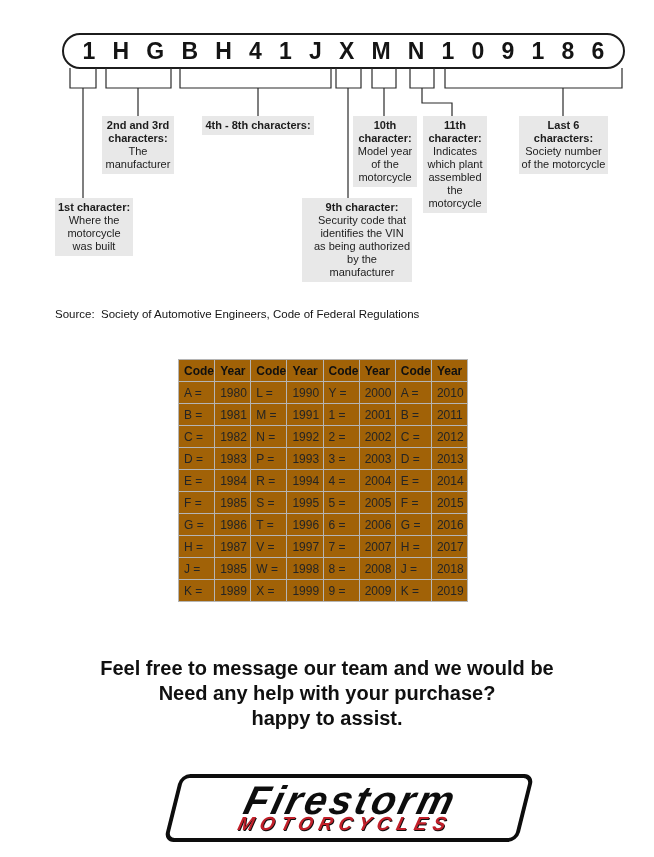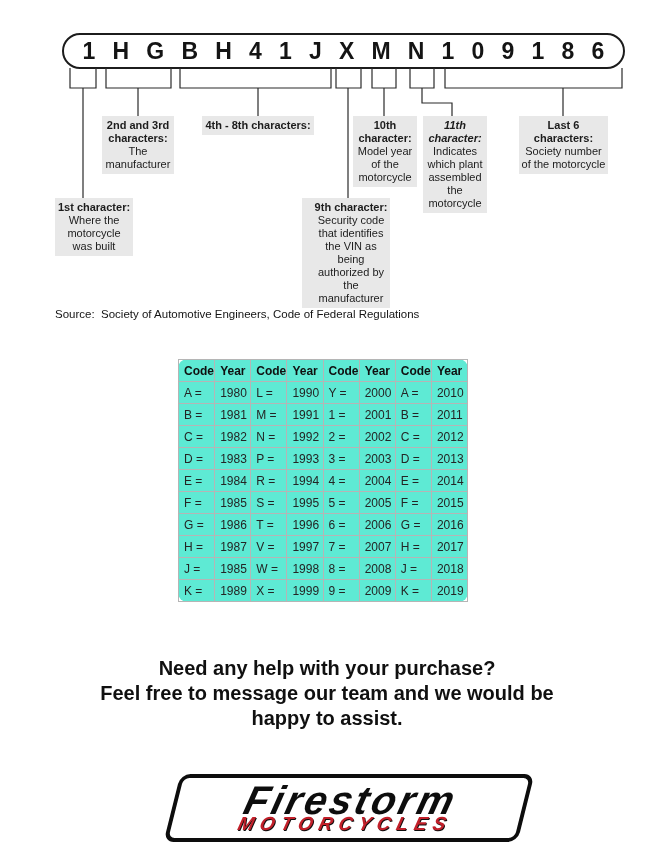--- a/index.html
+++ b/index.html
@@ -28,21 +28,21 @@
   .abox .t { font-weight:bold; }
 
   .source-line {
     position:absolute; left:55px; top:308px;
     font-size:11.5px; color:#141414; white-space:pre;
   }
 
   
   .year-table {
     position:absolute; left:178px; top:359px; width:290px;
-    border-collapse:collapse; table-layout:fixed; background:#5eead4;border-radius:9px;
+    border-collapse:collapse; table-layout:fixed; background:#a16207;
   }
   .year-table th, .year-table td {
     border:1px solid #b5b5b5; font-size:12px; color:#242424;
     padding:3px 3px 3px 5px; text-align:left; height:15px;
     overflow:hidden; white-space:nowrap;
   }
   .year-table th { font-weight:bold; color:#101010; }
 
   
   .help-block {
@@ -110,32 +110,32 @@
 
   <div class="abox" style="left:102px; top:116px; width:72px;">
     <span class="t" style="display: block;">2nd and 3rd characters:</span>
     <span class="b">The manufacturer</span>
   </div>
 
   <div class="abox" style="left:202px; top:116px; width:112px;">
     <span class="t" style="display: block;">4th - 8th characters:</span>
   </div>
 
-  <div class="abox" style="left:302px; top:198px; width:88px;padding-left:12px;">
+  <div class="abox" style="left:302px; top:198px; width:110px;padding-left:12px;">
     <span class="t" style="display: block;">9th character:</span>
     <span class="b">Security code that identifies the VIN as being authorized by the manufacturer</span>
   </div>
 
   <div class="abox" style="left:353px; top:116px; width:64px;">
     <span class="t" style="display: block;">10th character:</span>
     <span class="b">Model year of the motorcycle</span>
   </div>
 
   <div class="abox" style="left:423px; top:116px; width:64px;">
-    <span class="t" style="display: block; font-style: italic;">11th character:</span>
+    <span class="t" style="display: block;">11th character:</span>
     <span class="b">Indicates which plant assembled the motorcycle</span>
   </div>
 
   <div class="abox" style="left:519px; top:116px; width:89px;">
     <span class="t" style="display: block;">Last 6 characters:</span>
     <span class="b">Society number of the motorcycle</span>
   </div>
 
   <div class="source-line">Source:  Society of Automotive Engineers, Code of Federal Regulations</div>
 
@@ -250,22 +250,22 @@
           <td>1999</td>
           <td>9 =</td>
           <td>2009</td>
           <td>K =</td>
           <td>2019</td>
         </tr>
       </tbody>
   </table>
 
   <div class="help-block">
+    <div>Feel free to message our team and we would be</div>
     <div>Need any help with your purchase?</div>
-    <div>Feel free to message our team and we would be</div>
     <div>happy to assist.</div>
   </div>
 
   <div class="logo">
     <div class="logo-brand">Firestorm</div>
     <div class="logo-sub">MOTORCYCLES</div>
   </div>
 
 </div>
 

